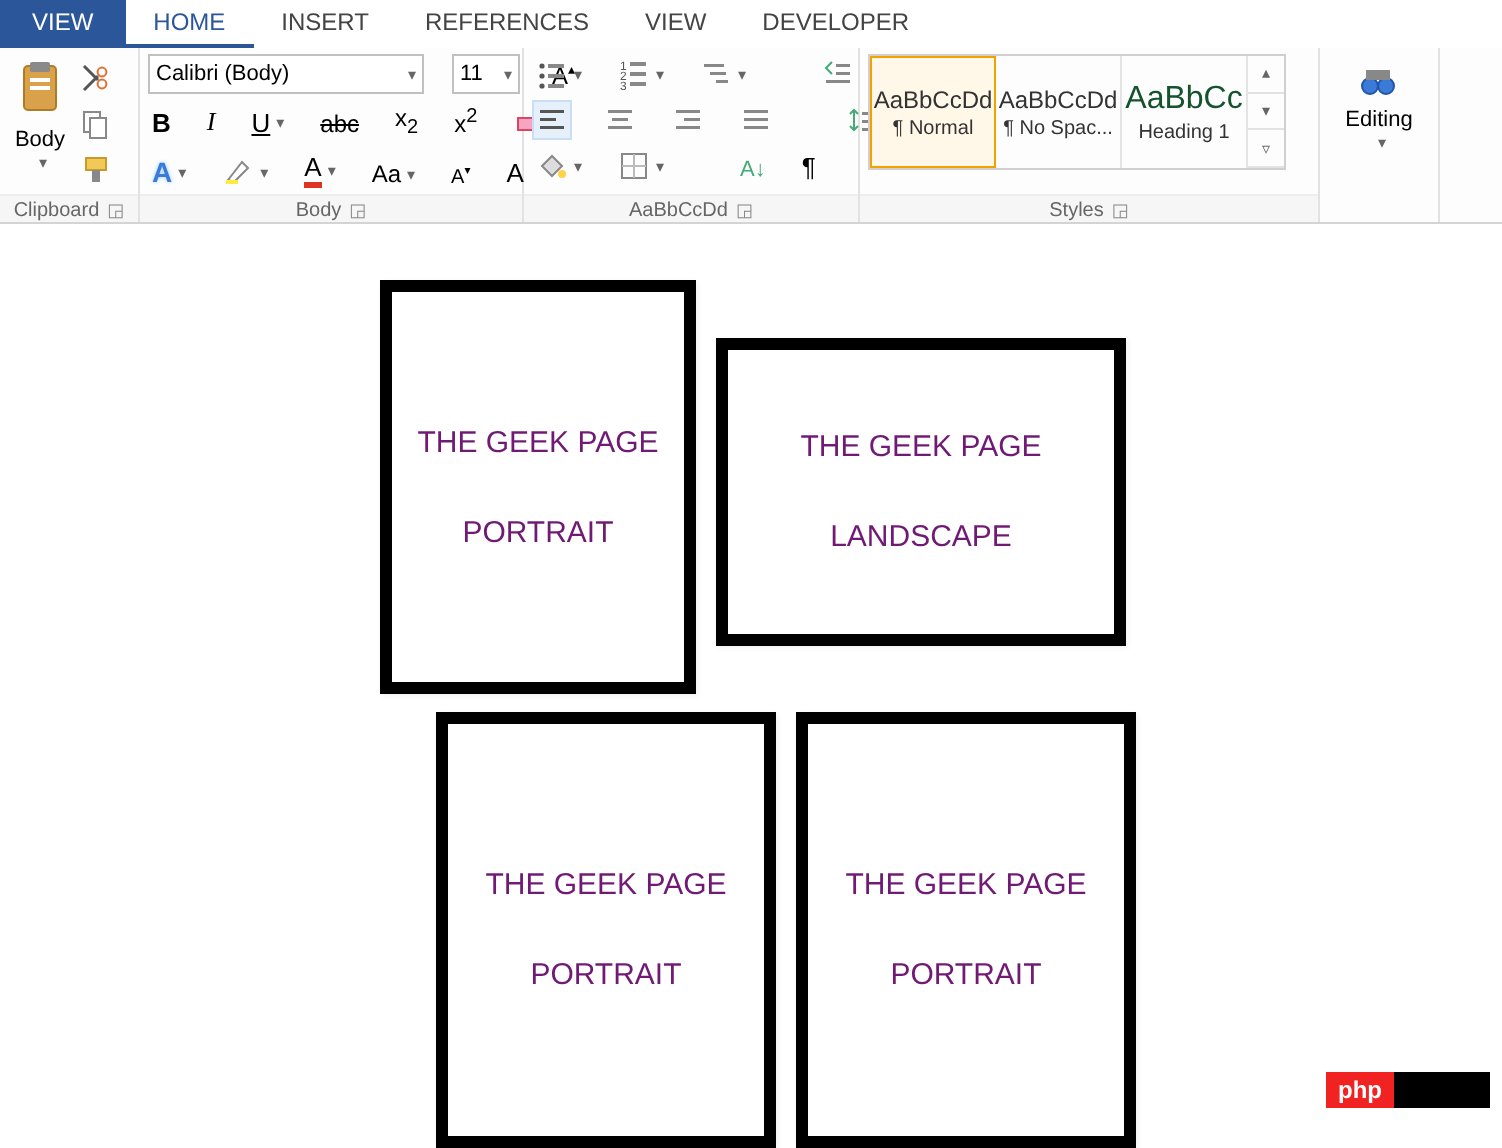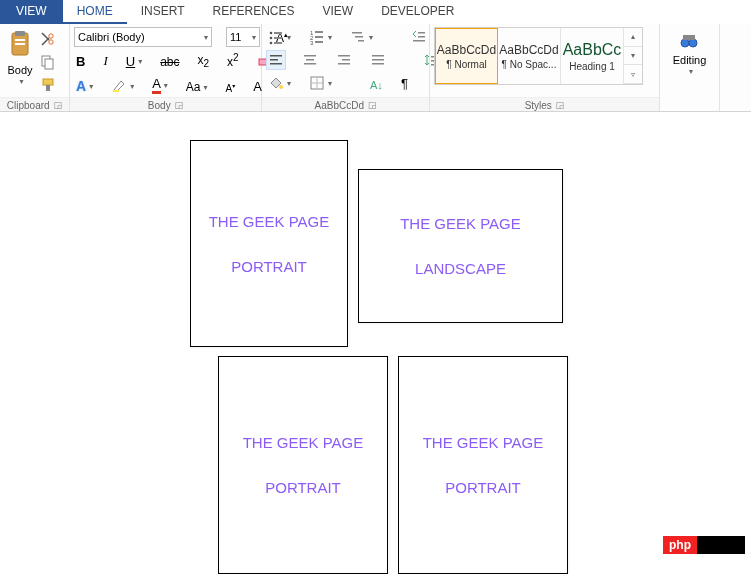--- a/index.html
+++ b/index.html
@@ -41,21 +41,21 @@
 .style-h1 .style-prev { color:#14532d; font-size:16px; }
 .style-name { font-size:10px; margin-top:2px; color:#333; }
 .gal-more{ width:18px; display:flex; flex-direction:column; }
 .gal-more div{ flex:1; border-bottom:1px solid #e2e2e2; text-align:center; font-size:8px; color:#666; display:flex; align-items:center; justify-content:center;}
 
 
 .g-edit { width:60px; }
 
 
 .canvas { position:absolute; top:112px; left:0; right:0; bottom:0; background:#fff; }
-.page { position:absolute; background:#fff; border:1px solid #000000; box-shadow: 1px 1px 3px rgba(0,0,0,.06); display:flex; flex-direction:column; align-items:center; justify-content:center; gap:28px; font-size:15px; color:#8b5cf6; }
+.page { position:absolute; background:#fff; border:6px solid #000000; box-shadow: 1px 1px 3px rgba(0,0,0,.06); display:flex; flex-direction:column; align-items:center; justify-content:center; gap:28px; font-size:15px; color:#701a75; }
 .page1 { left:190px; top:28px; width:158px; height:207px; }
 .page2 { left:358px; top:57px; width:205px; height:154px; }
 .page3 { left:218px; top:244px; width:170px; height:218px; }
 .page4 { left:398px; top:244px; width:170px; height:218px; }
 
 
 .wm { position:absolute; right:6px; bottom:20px; display:flex; }
 .wm .a { background:#f02222; color:#fff; font-size:12px; font-weight:bold; padding:2px 6px; }
 .wm .b { background:#000; width:48px; }
 

